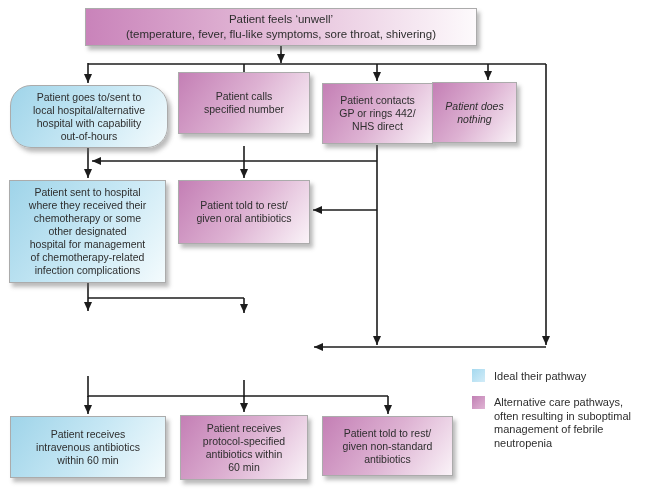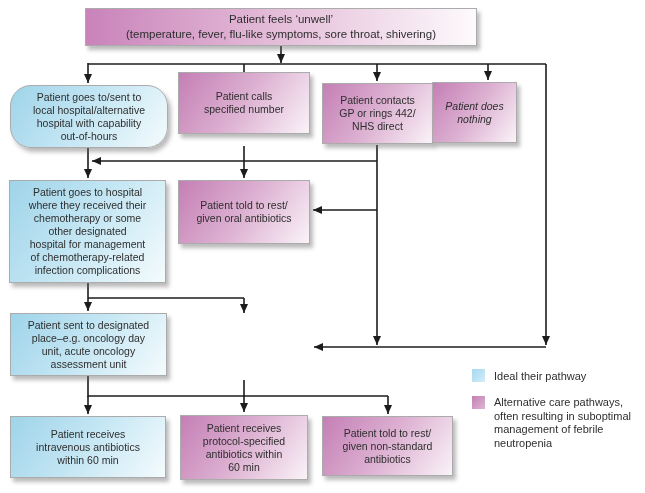--- a/index.html
+++ b/index.html
@@ -78,35 +78,31 @@
   <div class="node alt" style="left:178px;top:72px;width:132px;height:62px;">Patient calls
 specified number</div>
 
   <div class="node alt" style="left:322px;top:83px;width:111px;height:61px;">Patient contacts
 GP or rings 442/
 NHS direct</div>
 
   <div class="node alt" style="left:432px;top:82px;width:85px;height:61px;font-style:italic;">Patient does
 nothing</div>
 
-  <div class="node ideal" style="left:9px;top:180px;width:157px;height:103px;">Patient goes to hospital
+  <div class="node ideal" style="left:9px;top:180px;width:157px;height:103px;">Patient sent to hospital
 where they received their
 chemotherapy or some
 other designated
 hospital for management
 of chemotherapy-related
 infection complications</div>
 
   <div class="node alt" style="left:178px;top:180px;width:132px;height:64px;">Patient told to rest/
 given oral antibiotics</div>
 
-  <div class="node ideal" style="left:10px;top:313px;width:157px;height:63px;">Patient sent to designated
-place–e.g. oncology day
-unit, acute oncology
-assessment unit</div>
 
 
   <div class="node ideal" style="left:10px;top:416px;width:156px;height:62px;">Patient receives
 intravenous antibiotics
 within 60 min</div>
 
   <div class="node alt" style="left:180px;top:415px;width:128px;height:65px;">Patient receives
 protocol-specified
 antibiotics within
 60 min</div>

